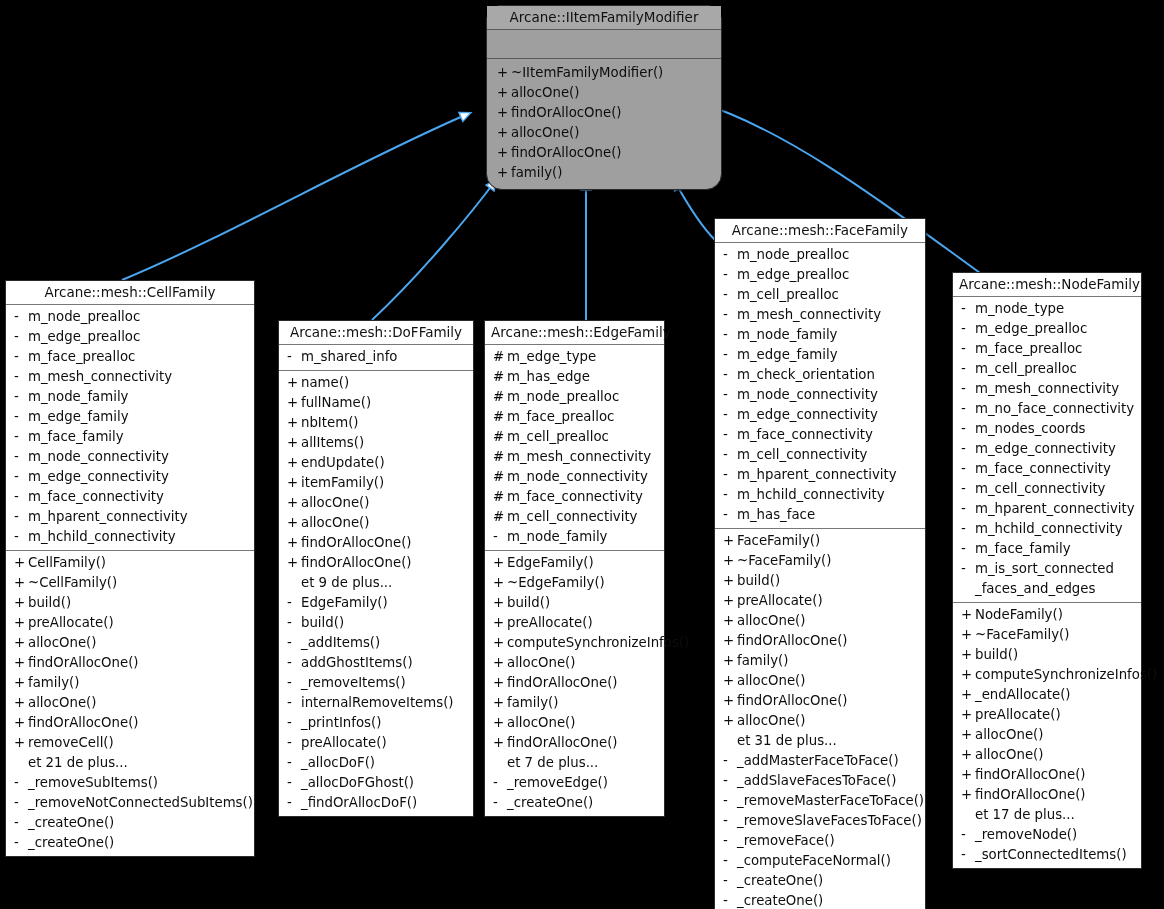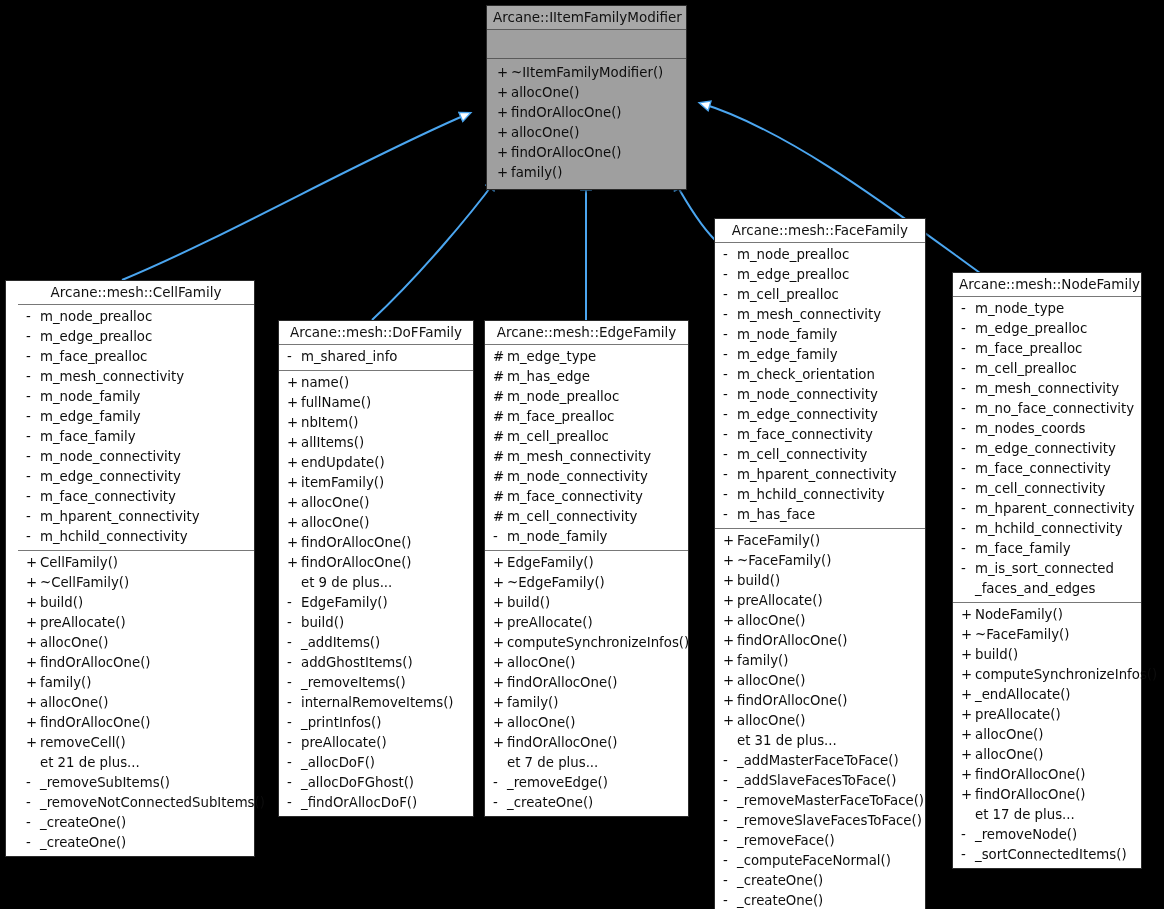--- a/index.html
+++ b/index.html
@@ -109,21 +109,21 @@
 
     <path d="M 372,320 C 420,275 470,215 496,180" fill="none" stroke="#4ba6f0" stroke-width="2" marker-end="url(#hollowarrow)"></path>
 
     <path d="M 586,320 L 586,180" fill="none" stroke="#4ba6f0" stroke-width="2" marker-end="url(#hollowarrow)"></path>
 
     <path d="M 715,240 C 700,225 685,200 674,180" fill="none" stroke="#4ba6f0" stroke-width="2" marker-end="url(#hollowarrow)"></path>
 
     <path d="M 980,273 C 900,215 790,130 700,103" fill="none" stroke="#4ba6f0" stroke-width="2" marker-end="url(#hollowarrow)"></path>
   </svg>
 
-  <div class="umlbox root" id="box-root" style="left:486px; top:5px; width:201px;">
+  <div class="umlbox root" id="box-root" style="left:486px; top:5px; width:236px;border-radius:16px;">
     <div class="title">Arcane::IItemFamilyModifier</div>
     <div class="divider"></div>
     <div class="section empty-section"></div>
     <div class="divider"></div>
     <div class="section">
         <div class="member">
           <span class="vis">+</span>
           <span class="nm">~IItemFamilyModifier()</span>
         </div>
         <div class="member">
@@ -142,21 +142,21 @@
           <span class="vis">+</span>
           <span class="nm">findOrAllocOne()</span>
         </div>
         <div class="member">
           <span class="vis">+</span>
           <span class="nm">family()</span>
         </div>
       </div>
   </div>
 
-  <div class="umlbox" id="box-cell" style="left:5px; top:280px; width:250px;padding-left:12px;">
+  <div class="umlbox" id="box-cell" style="left:5px; top:280px; width:250px;">
     <div class="title">Arcane::mesh::CellFamily</div>
     <div class="divider"></div>
     <div class="section">
         <div class="member">
           <span class="vis">-</span>
           <span class="nm">m_node_prealloc</span>
         </div>
         <div class="member">
           <span class="vis">-</span>
           <span class="nm">m_edge_prealloc</span>
@@ -362,21 +362,21 @@
           <span class="vis">-</span>
           <span class="nm">_allocDoFGhost()</span>
         </div>
         <div class="member">
           <span class="vis">-</span>
           <span class="nm">_findOrAllocDoF()</span>
         </div>
       </div>
   </div>
 
-  <div class="umlbox" id="box-edge" style="left:484px; top:320px; width:205px;">
+  <div class="umlbox" id="box-edge" style="left:484px; top:320px; width:181px;">
     <div class="title">Arcane::mesh::EdgeFamily</div>
     <div class="divider"></div>
     <div class="section">
         <div class="member">
           <span class="vis">#</span>
           <span class="nm">m_edge_type</span>
         </div>
         <div class="member">
           <span class="vis">#</span>
           <span class="nm">m_has_edge</span>

